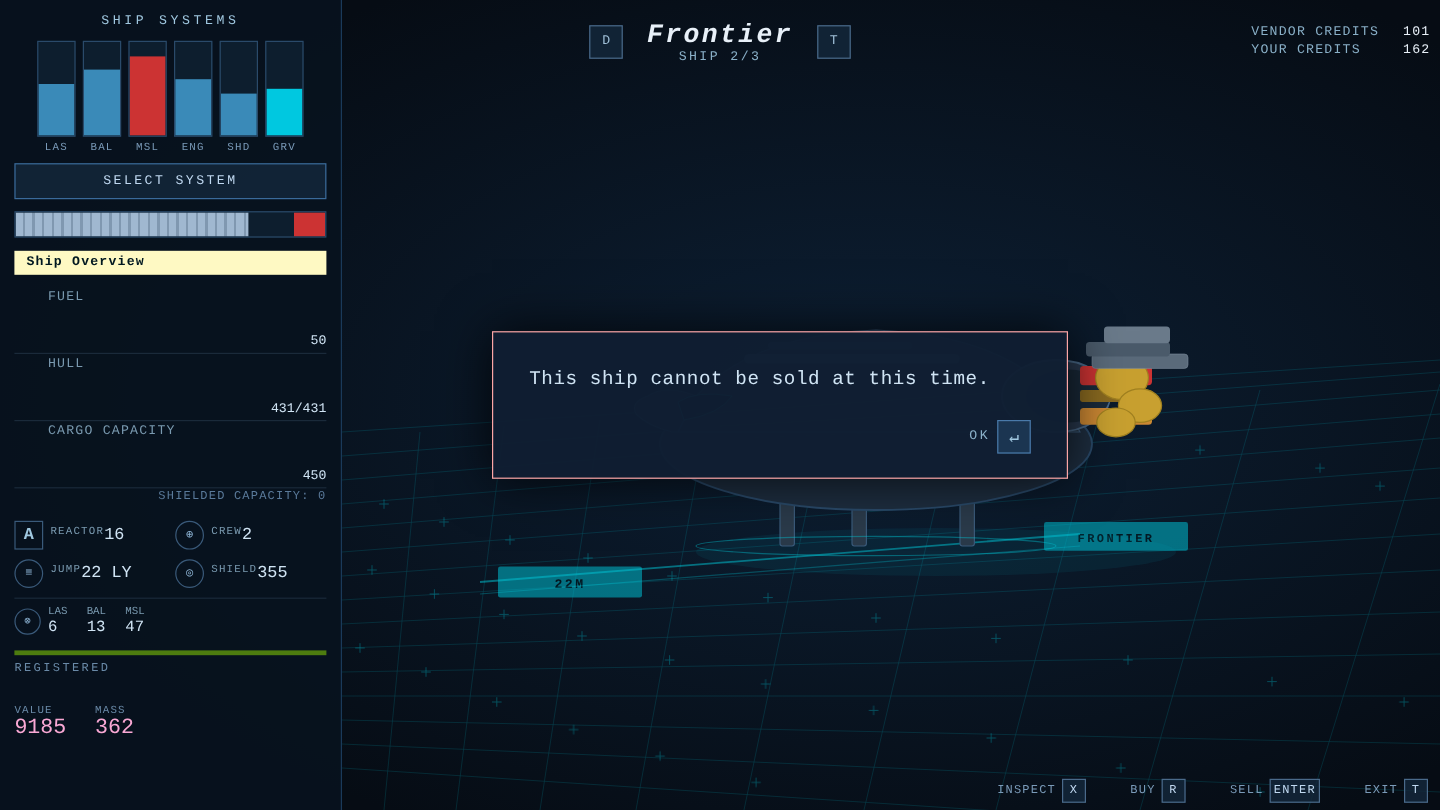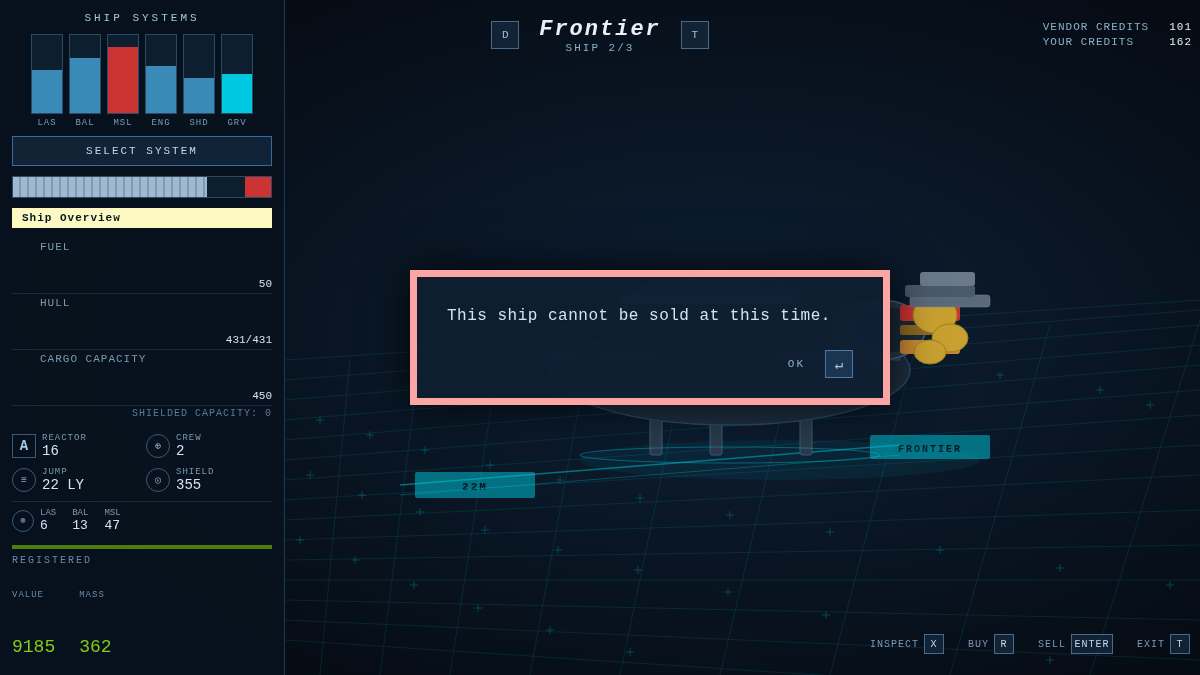--- a/index.html
+++ b/index.html
@@ -292,21 +292,21 @@
 
     .stat-icon.letter {
       border-radius: 0;
       font-size: 14px;
       font-weight: bold;
       color: #a0c8e0;
     }
 
     .icon-stat-info {
       display: flex;
-      flex-direction: column;
+      flex-direction: row;
     }
 
     .icon-stat-name {
       font-size: 9px;
       color: #7a9ab0;
       letter-spacing: 1px;
       text-transform: uppercase;
     }
 
     .icon-stat-value {
@@ -379,58 +379,57 @@
     .bottom-stat-label {
       font-size: 9px;
       color: #6a8aa8;
       text-transform: uppercase;
       letter-spacing: 1px;
       margin-top: 20px;
     }
 
     .bottom-stat-value {
       font-size: 18px;
-      color: #84cc16;
-      margin-top: 37px;
+      color: #f9a8d4;
     }
 
     
     .modal-overlay {
       position: absolute;
       top: 0;
       left: 0;
       right: 0;
       bottom: 0;
       z-index: 50;
       display: flex;
       align-items: center;
       justify-content: center;
       padding-left: 100px;
     }
 
     .modal-box {
       background: rgba(15, 30, 50, 0.97);
-      border: 7px solid #fca5a5;
+      border: 1px solid #fca5a5;
       width: 480px;
       padding: 30px 30px 20px 30px;
       box-shadow: 0 0 40px rgba(0,0,0,0.8);
     }
 
     .modal-message {
       font-size: 16px;
       color: #d0e4f4;
       margin-bottom: 25px;
       letter-spacing: 0.5px;
     }
 
     .modal-footer {
       display: flex;
       justify-content: flex-end;
       align-items: center;
-      gap: 20px;
+      gap: 6px;
     }
 
     .modal-ok-label {
       font-size: 11px;
       color: #8ab0c8;
       text-transform: uppercase;
       letter-spacing: 2px;
     }
 
     .modal-ok-btn {
@@ -442,24 +441,24 @@
       align-items: center;
       justify-content: center;
       cursor: pointer;
       color: #a0c8e0;
       font-size: 14px;
     }
 
     
     .bottom-bar {
       position: absolute;
-      bottom: 15px;
+      bottom: 0;
       right: 0;
       display: flex;
-      gap: 4px;
+      gap: 17px;
       z-index: 20;
     }
 
     .bottom-action {
       display: flex;
       align-items: center;
       gap: 5px;
       padding: 6px 10px;
       font-size: 10px;
       letter-spacing: 1px;

